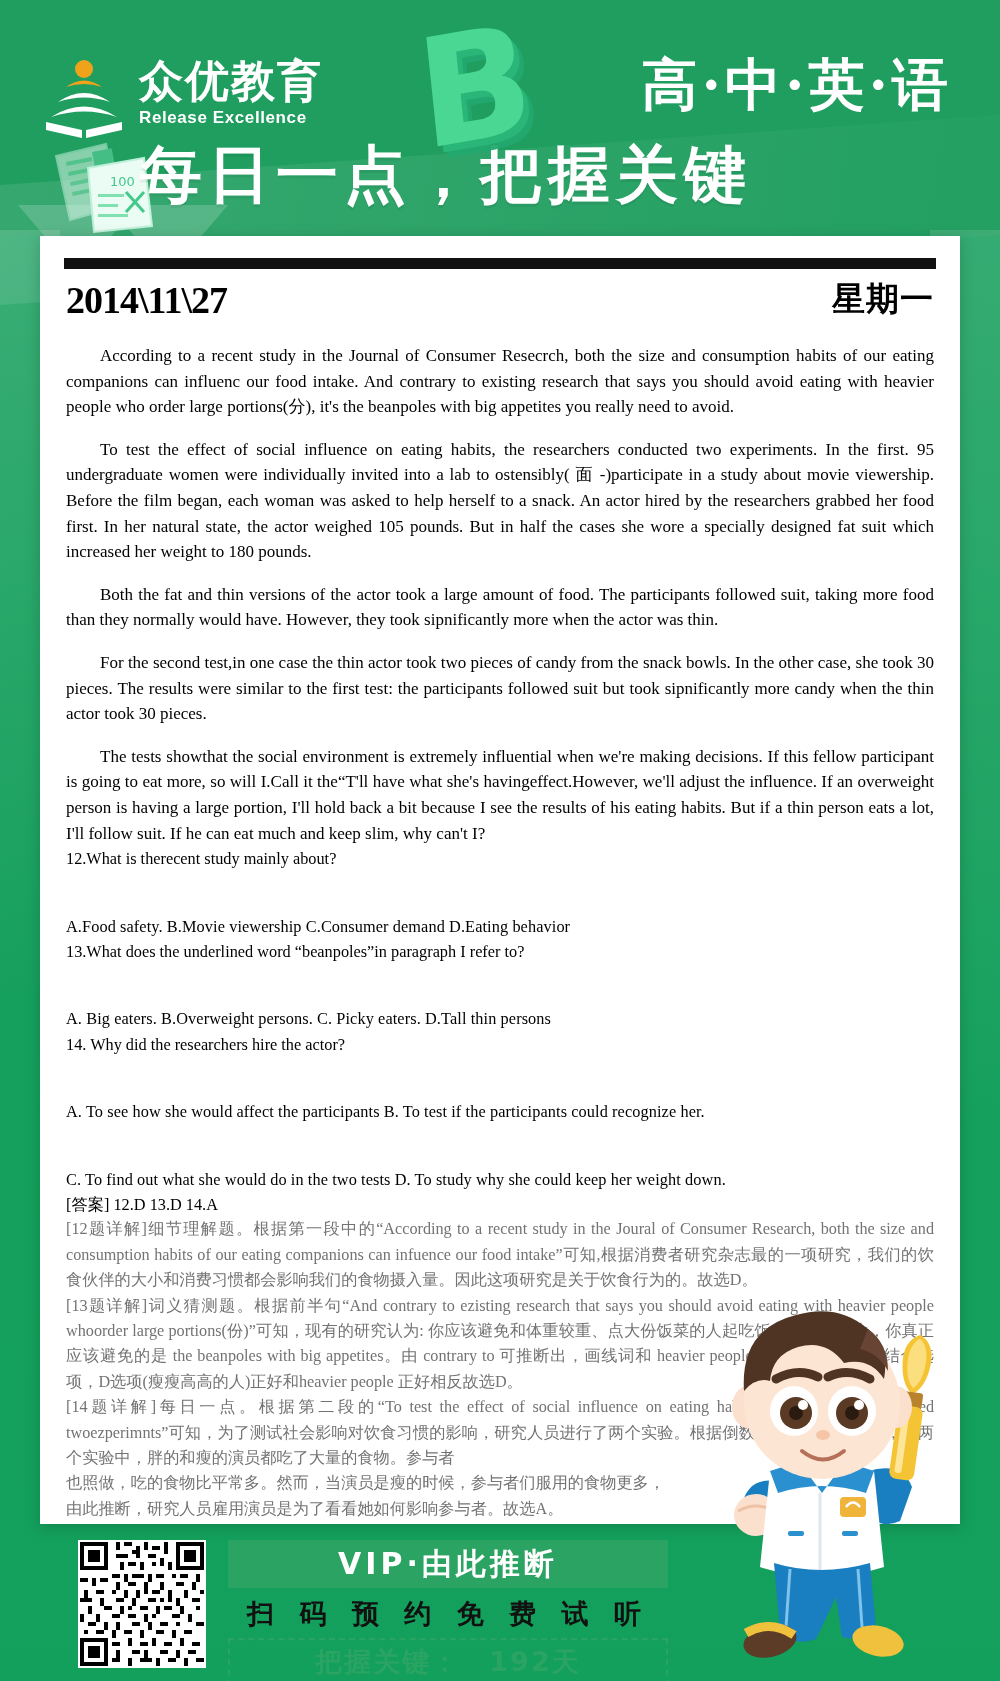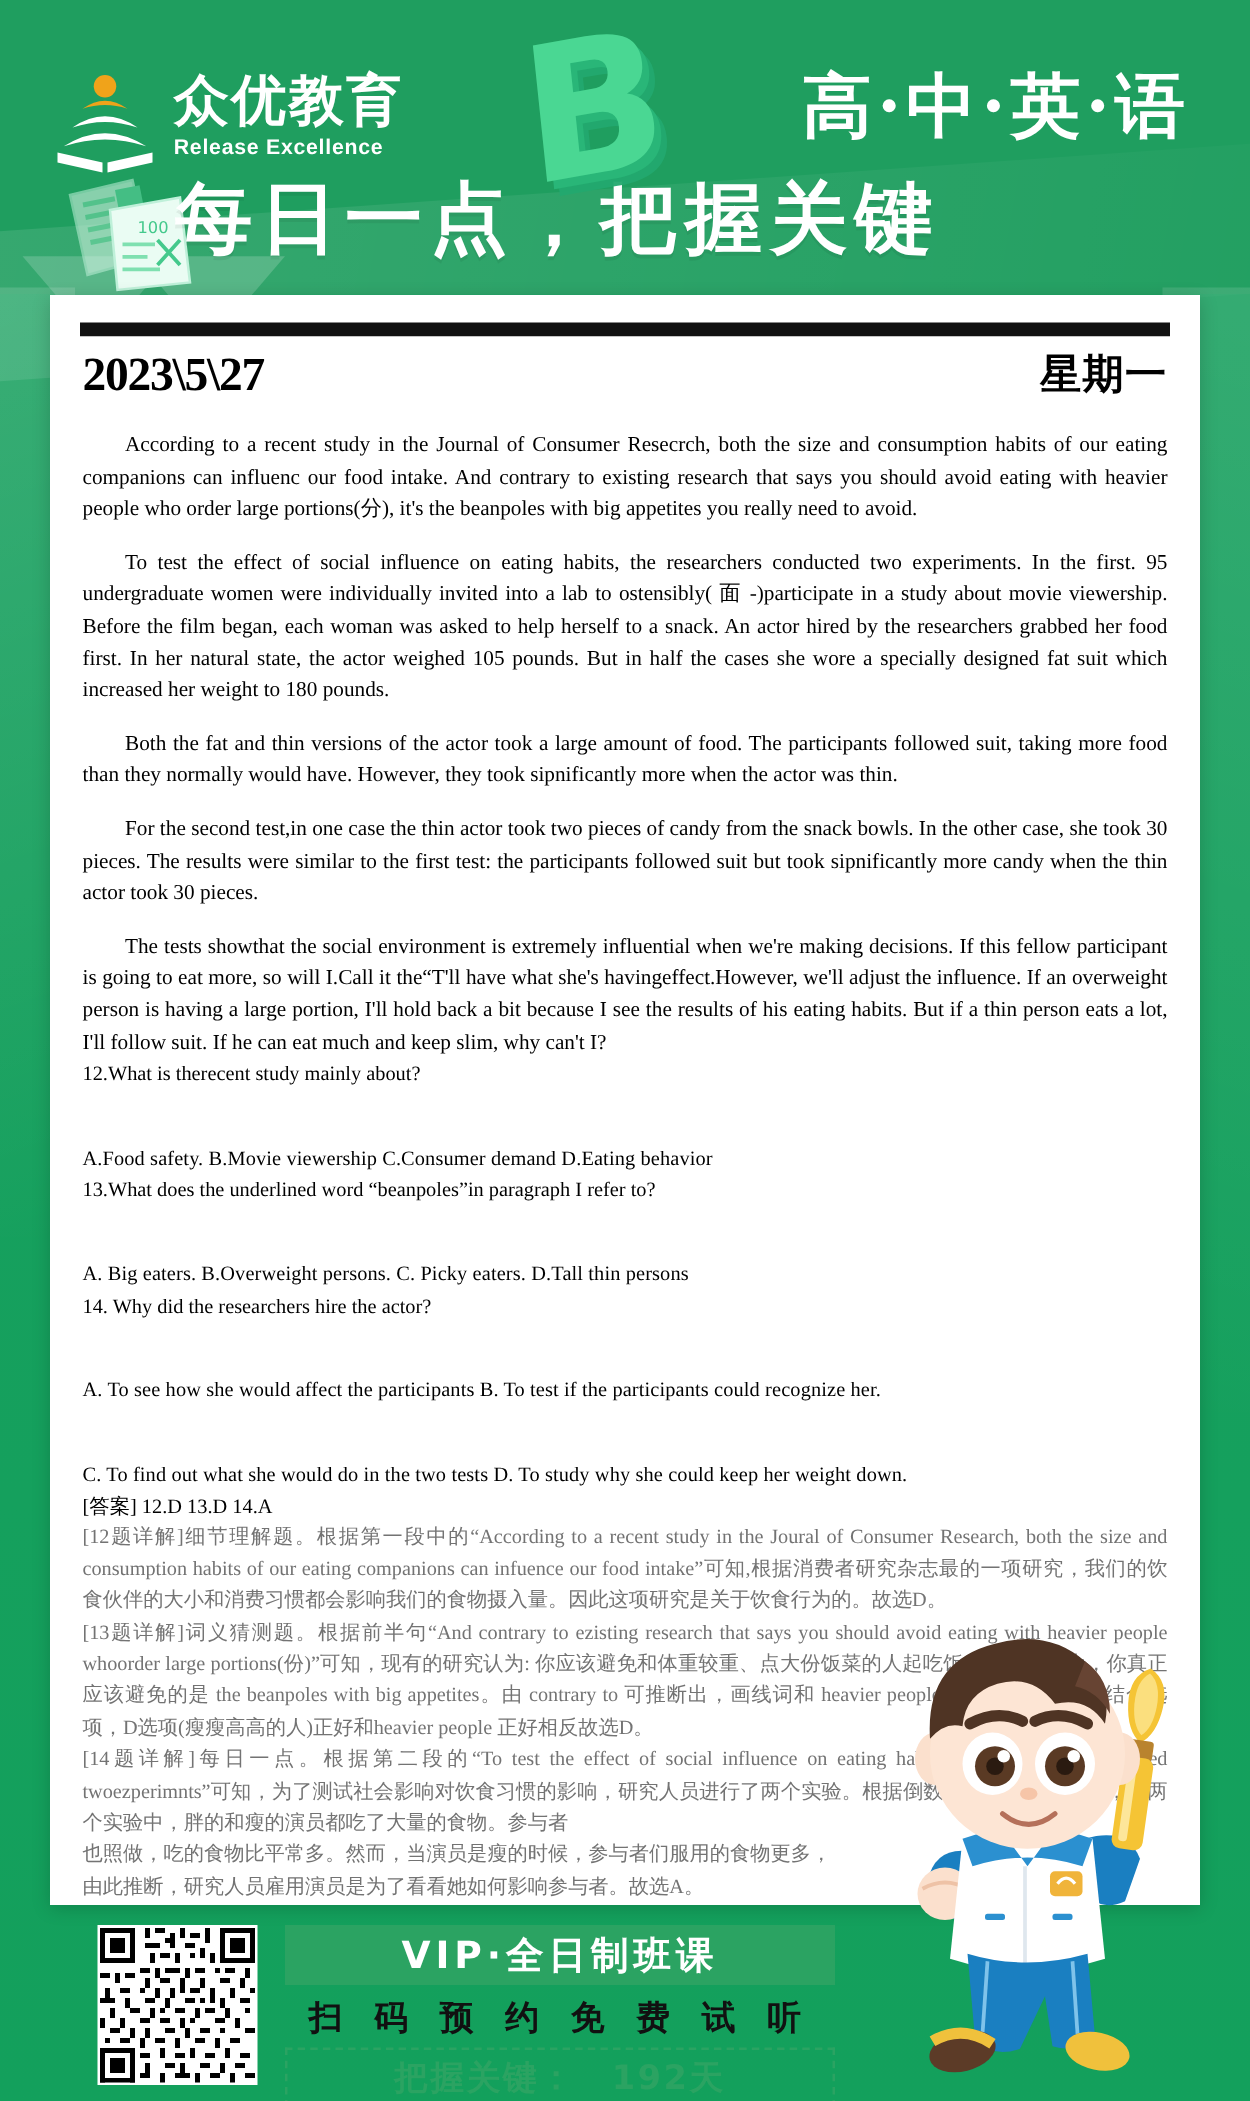--- a/index.html
+++ b/index.html
@@ -216,21 +216,21 @@
   </div>
 
   <div class="slogan">每日一点，把握关键</div>
 </div>
 
 <div class="sheet">
 
   <div class="rule-bar"></div>
 
   <div class="date-row">
-    <div class="date-left">2023\5\27</div>
+    <div class="date-left">2014\11\27</div>
     <div class="date-right">星期一</div>
   </div>
 
   <div class="article">
     <p class="para">According to a recent study in the Journal of Consumer Resecrch, both the size and consumption habits of our eating companions can influenc our food intake. And contrary to existing research that says you should avoid eating with heavier people who order large portions(分), it's the beanpoles with big appetites you really need to avoid.</p>
     <p class="para">To test the effect of social influence on eating habits, the researchers conducted two experiments. In the first. 95 undergraduate women were individually invited into a lab to ostensibly( 面 -)participate in a study about movie viewership. Before the film began, each woman was asked to help herself to a snack. An actor hired by the researchers grabbed her food first. In her natural state, the actor weighed 105 pounds. But in half the cases she wore a specially designed fat suit which increased her weight to 180 pounds.</p>
     <p class="para">Both the fat and thin versions of the actor took a large amount of food. The participants followed suit, taking more food than they normally would have. However, they took sipnificantly more when the actor was thin.</p>
     <p class="para">For the second test,in one case the thin actor took two pieces of candy from the snack bowls. In the other case, she took 30 pieces. The results were similar to the first test: the participants followed suit but took sipnificantly more candy when the thin actor took 30 pieces.</p>
     <p class="para">The tests showthat the social environment is extremely influential when we're making decisions. If this fellow participant is going to eat more, so will I.Call it the“T'll have what she's havingeffect.However, we'll adjust the influence. If an overweight person is having a large portion, I'll hold back a bit because I see the results of his eating habits. But if a thin person eats a lot, I'll follow suit. If he can eat much and keep slim, why can't I?</p>
 
@@ -374,21 +374,21 @@
           <rect x="19" y="29" width="1" height="2"></rect>
         <rect x="22" y="29" width="2" height="1"></rect>
           <rect x="26" y="29" width="1" height="2"></rect>
         <rect x="29" y="29" width="2" height="1"></rect>
       </g>
     </svg>
   </div>
 
   <div class="promo-right">
     <div class="vip-bar">
-      <span>VIP·全日制班课</span>
+      <span>VIP·由此推断</span>
     </div>
     <div class="scan-line">扫 码 预 约 免 费 试 听</div>
     <div class="countdown">
       <span>把握关键：　192天</span>
     </div>
   </div>
 </div>
 
 <div class="mascot">
   <svg width="300" height="400" viewBox="0 0 300 400">

